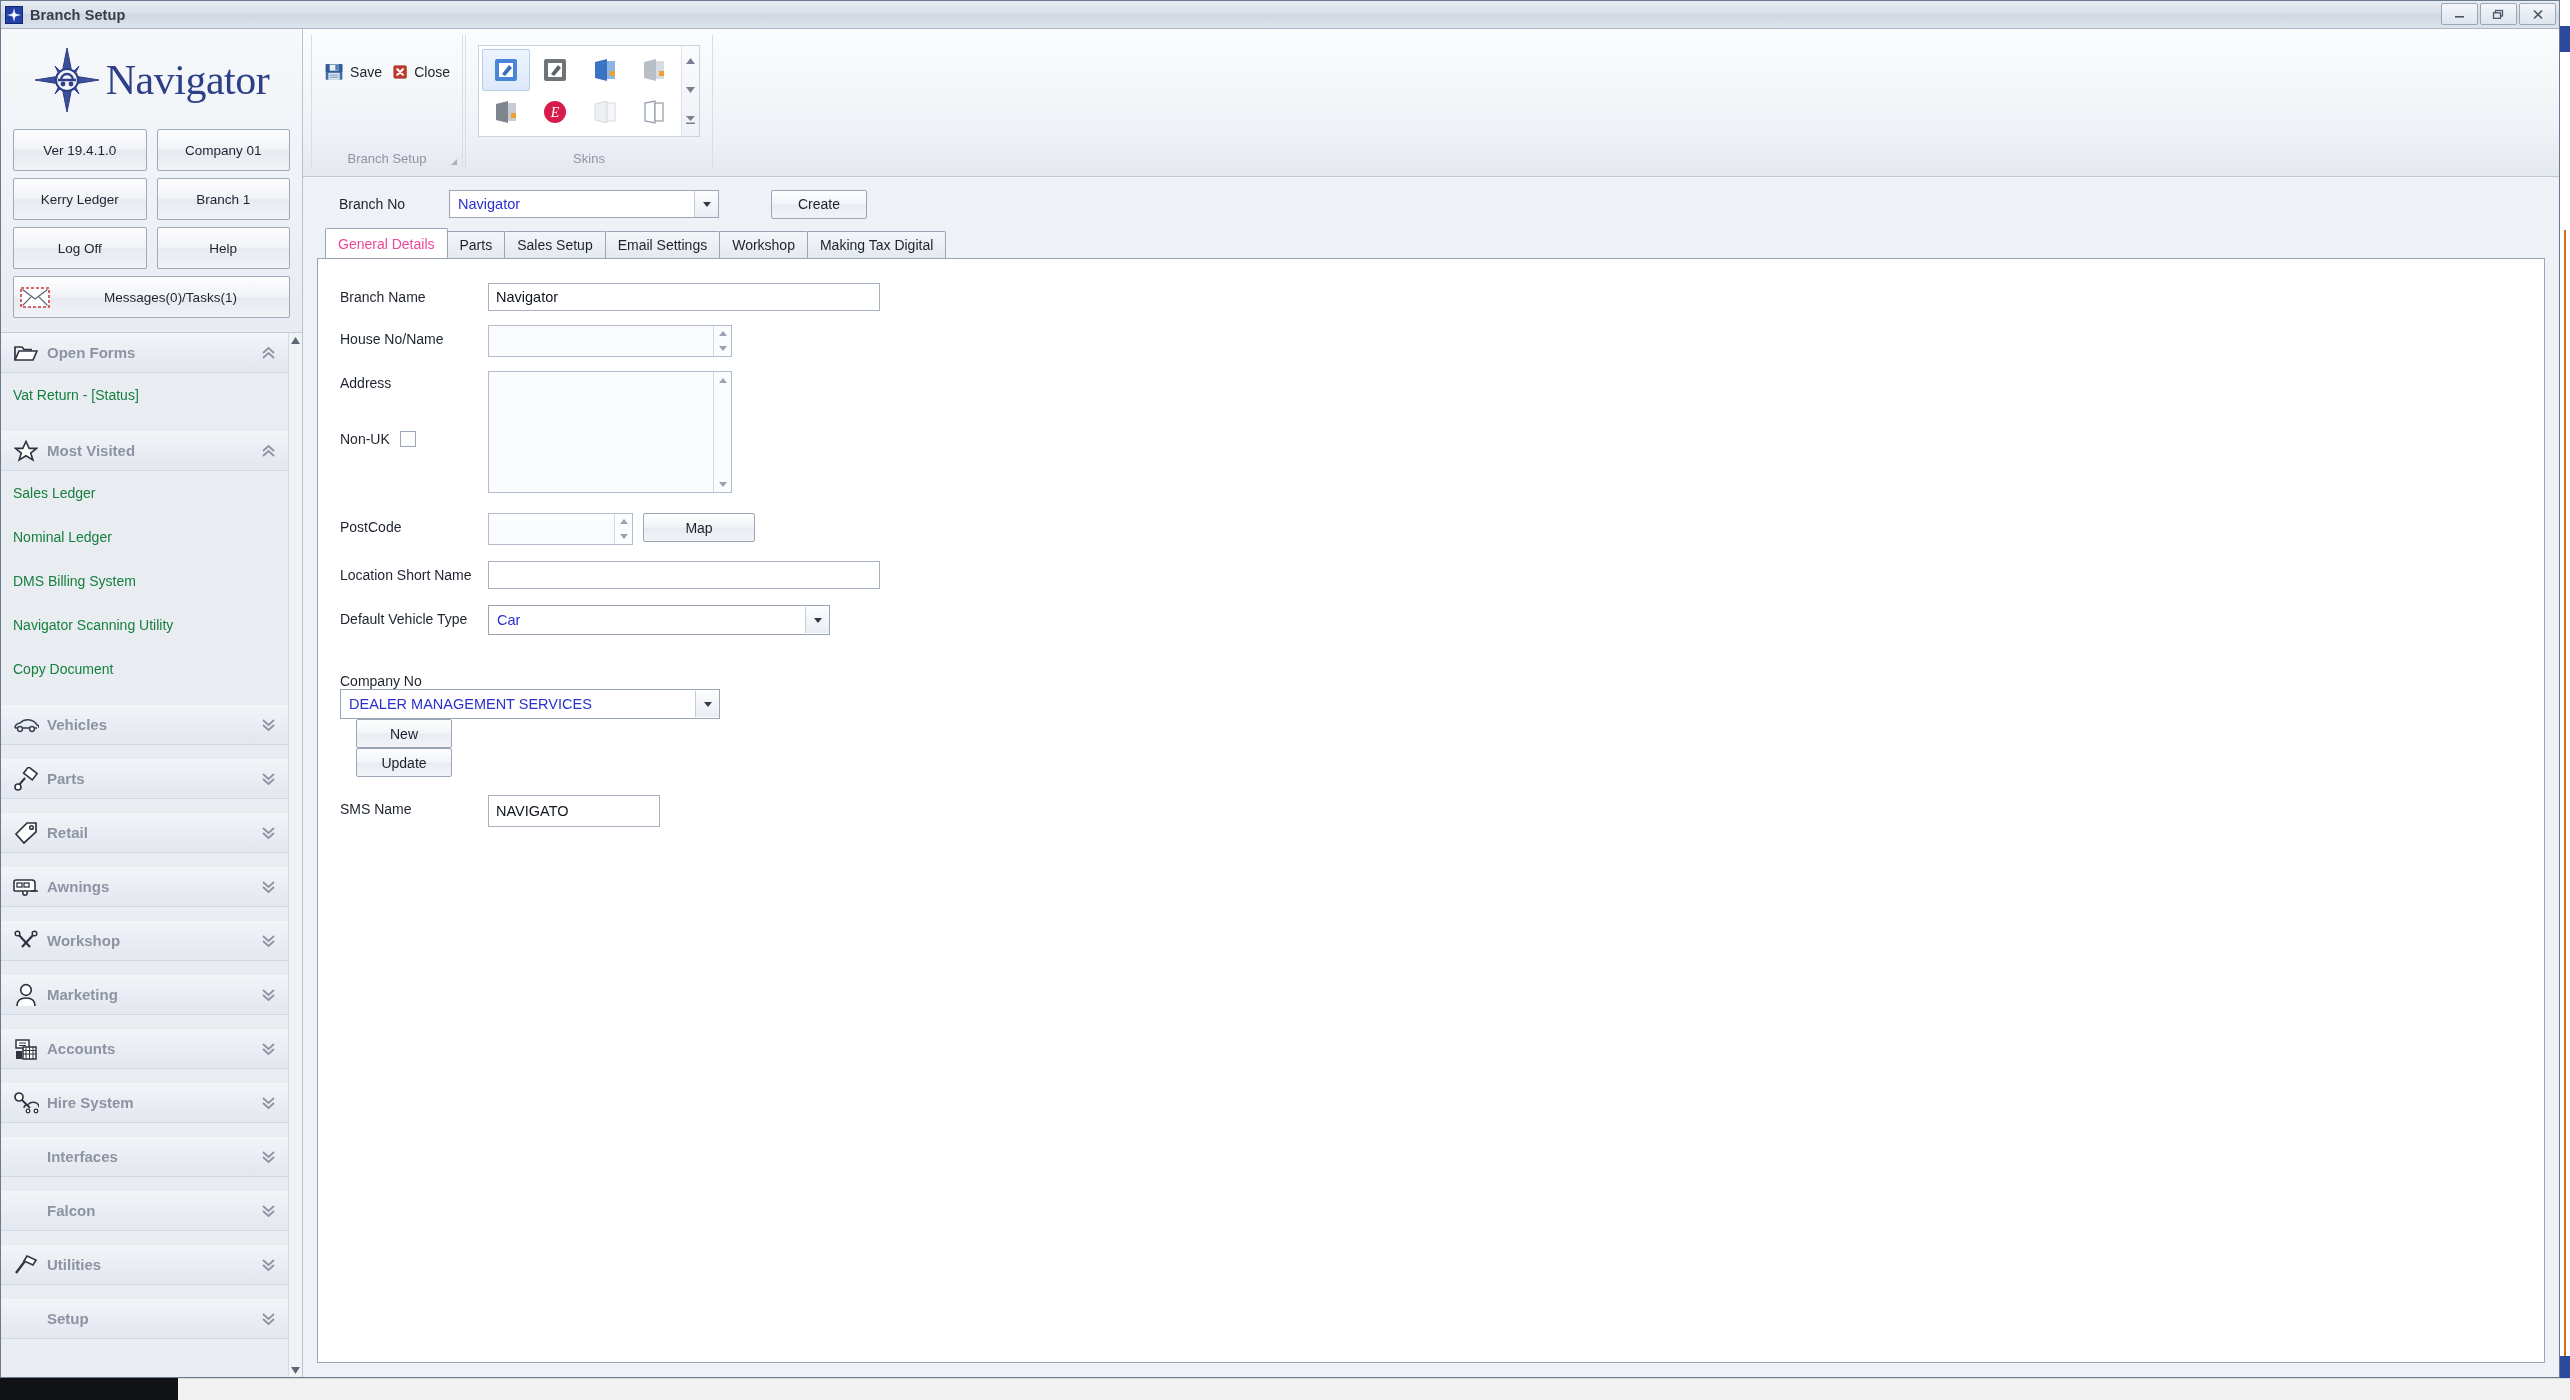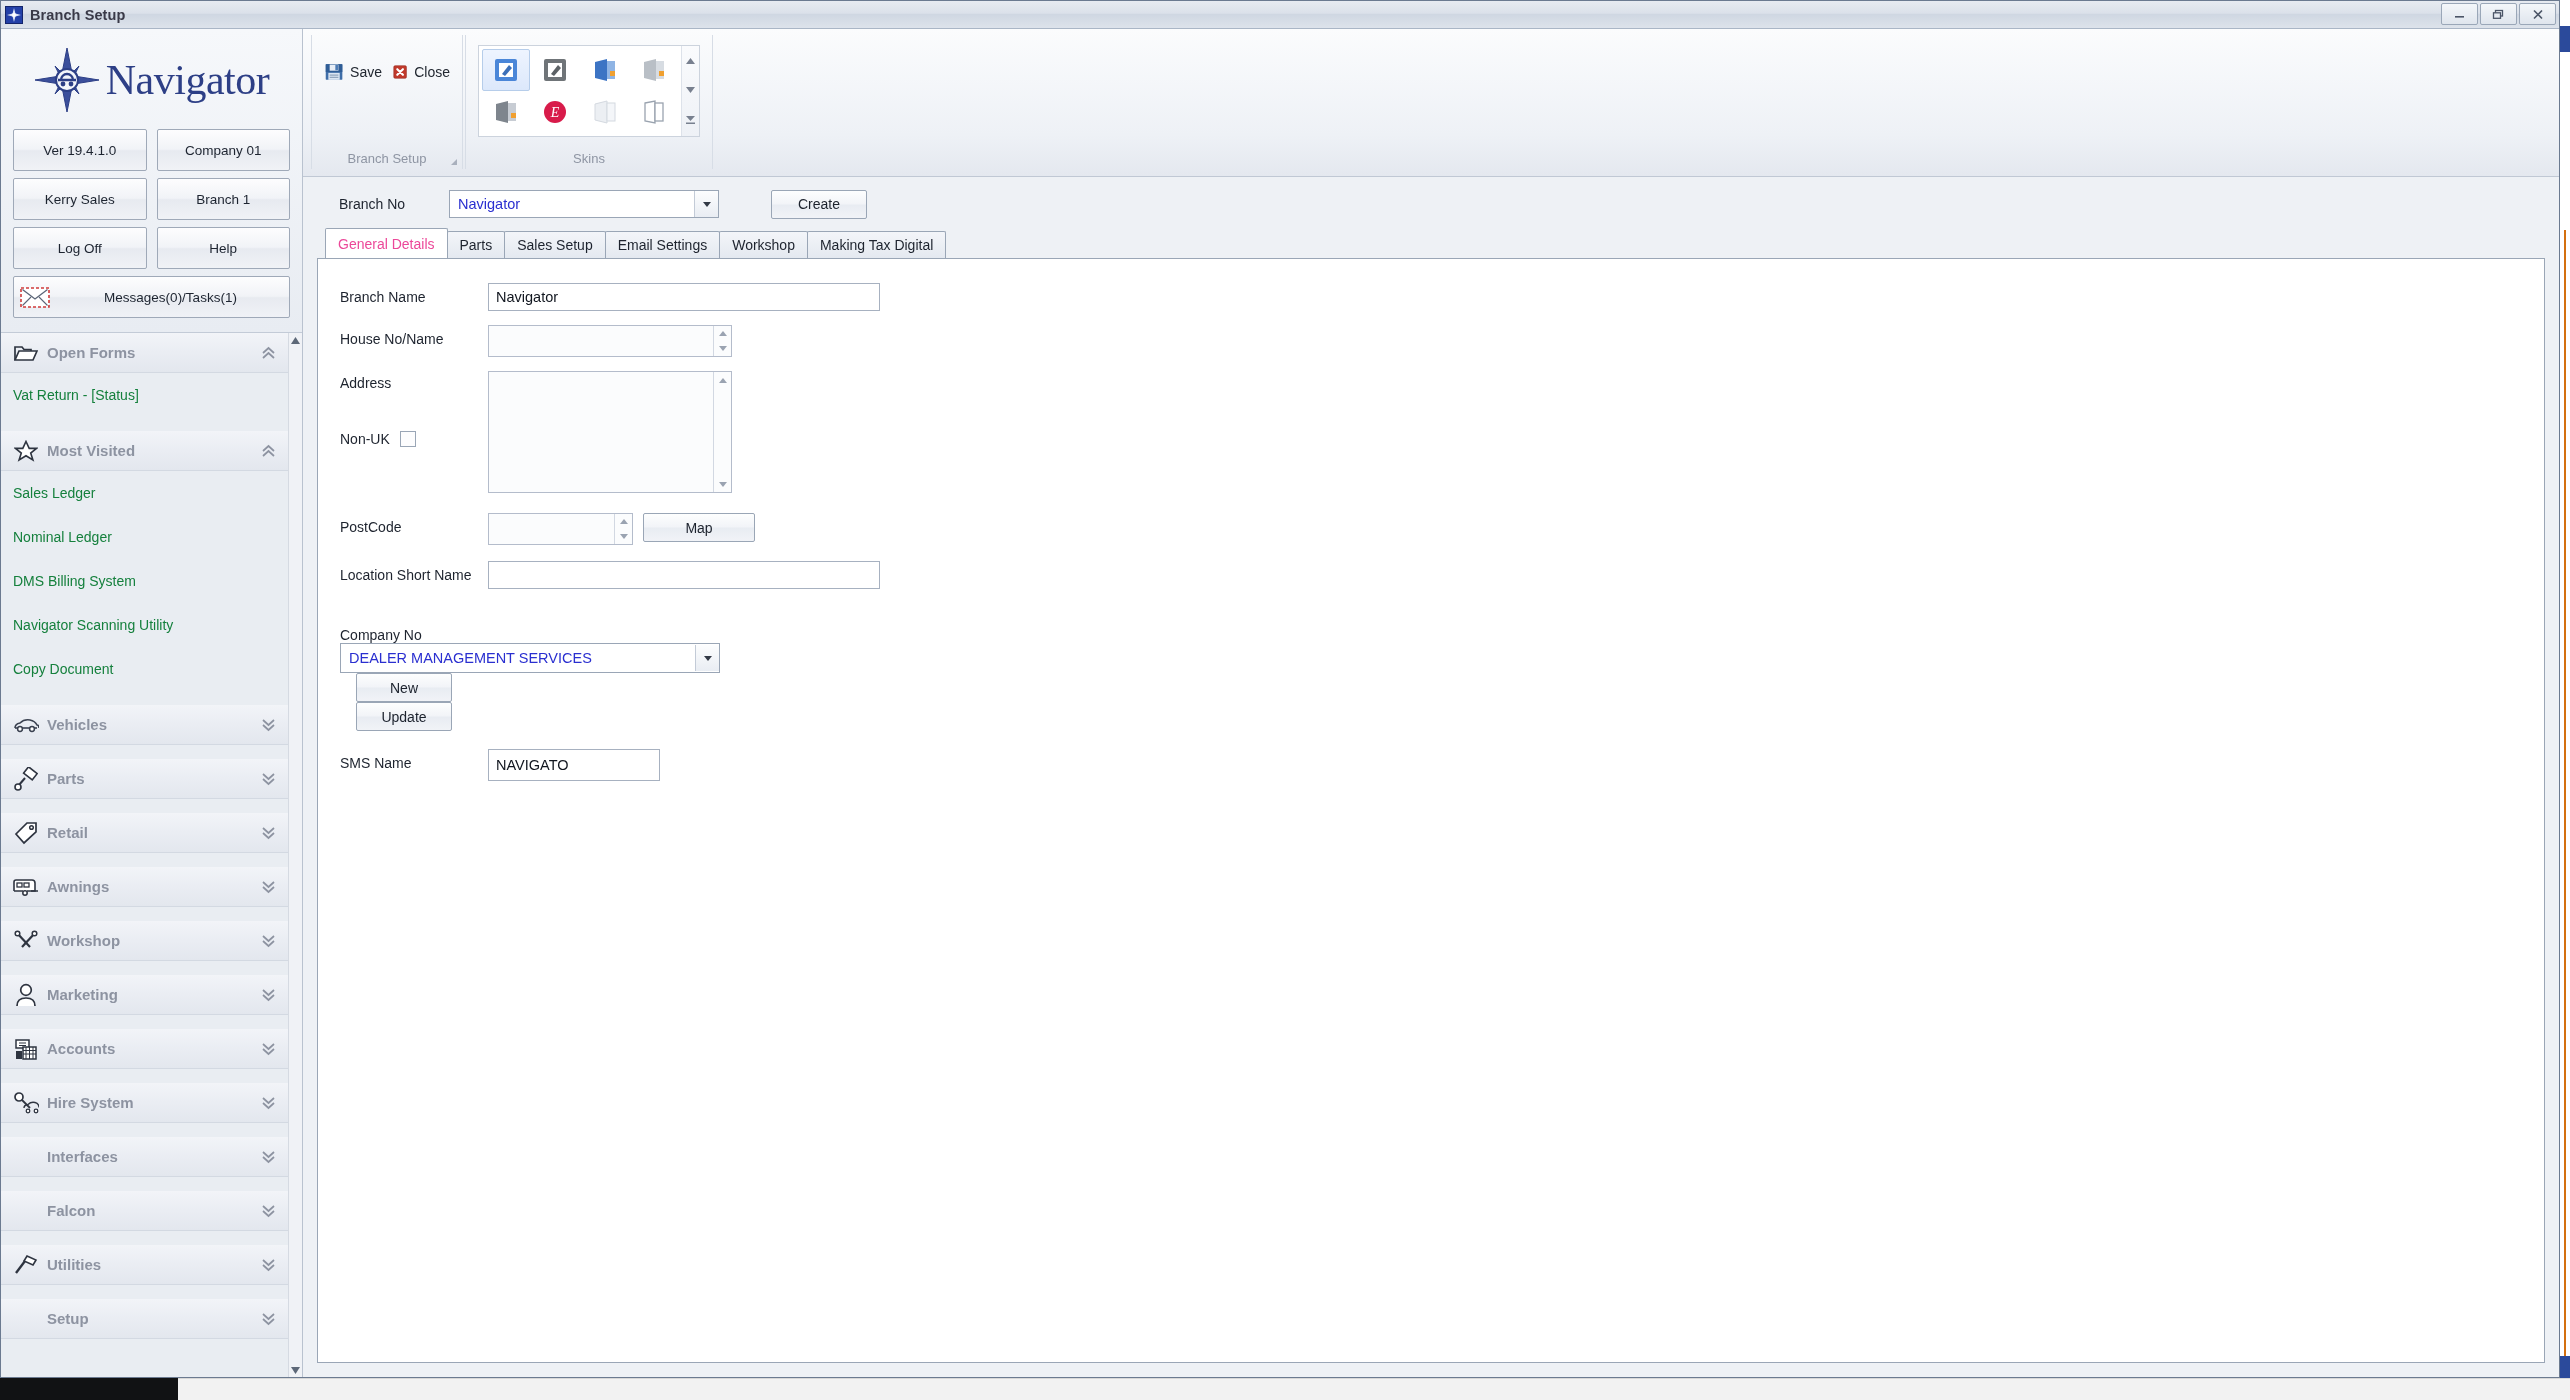--- a/index.html
+++ b/index.html
@@ -550,21 +550,21 @@
             <path d="M24 33 h18 M27 33 a6 6 0 0 1 12 0" fill="none" stroke="#2d3f86" stroke-width="2.4"></path>
             <circle cx="29" cy="37" r="2.4" fill="#2d3f86"></circle>
             <circle cx="37" cy="37" r="2.4" fill="#2d3f86"></circle>
           </svg>
           <span class="logo-text">Navigator</span>
         </div>
 
         <div class="btn-grid">
           <div class="nav-btn">Ver 19.4.1.0</div>
           <div class="nav-btn">Company 01</div>
-          <div class="nav-btn">Kerry Sales</div>
+          <div class="nav-btn">Kerry Ledger</div>
           <div class="nav-btn">Branch 1</div>
           <div class="nav-btn">Log Off</div>
           <div class="nav-btn">Help</div>
           <div class="nav-btn nav-btn-wide">
             <svg class="env-icon" viewBox="0 0 30 21">
               <rect x="1" y="1" width="28" height="19" fill="#ffffff" stroke="#cf3b3b" stroke-width="1.6" stroke-dasharray="3,2"></rect>
               <path d="M2.5 2.5 L15 12 L27.5 2.5" fill="none" stroke="#5b6577" stroke-width="1.3"></path>
               <path d="M2.5 18.5 L11 10 M27.5 18.5 L19 10" fill="none" stroke="#5b6577" stroke-width="1.1"></path>
             </svg>
             <span class="lbl">Messages(0)/Tasks(1)</span>
@@ -1027,20 +1027,29 @@
               </div>
             </div>
             <div class="std-btn" style="margin-left:10px;min-width:112px;">Map</div>
           </div>
 
           <div class="form-row" style="margin-top:16px;">
             <span class="fld-label">Location Short Name</span>
             <div class="txt" style="width:392px;"></div>
           </div>
 
+          <div class="form-row" style="margin-top:16px;">
+            <span class="fld-label">Default Vehicle Type</span>
+            <div class="combo" style="width:342px;height:30px;">
+              <span class="cval">Car</span>
+              <span class="carrow">
+                  <i></i>
+                </span>
+            </div>
+          </div>
 
           <div class="form-row" style="margin-top:32px;flex-direction:column;">
             <span class="fld-label">Company No</span>
             <div class="combo" style="width:380px;height:30px;">
               <span class="cval">DEALER MANAGEMENT SERVICES</span>
               <span class="carrow">
                   <i></i>
                 </span>
             </div>
             <div class="std-btn" style="margin-left:16px;">New</div>

